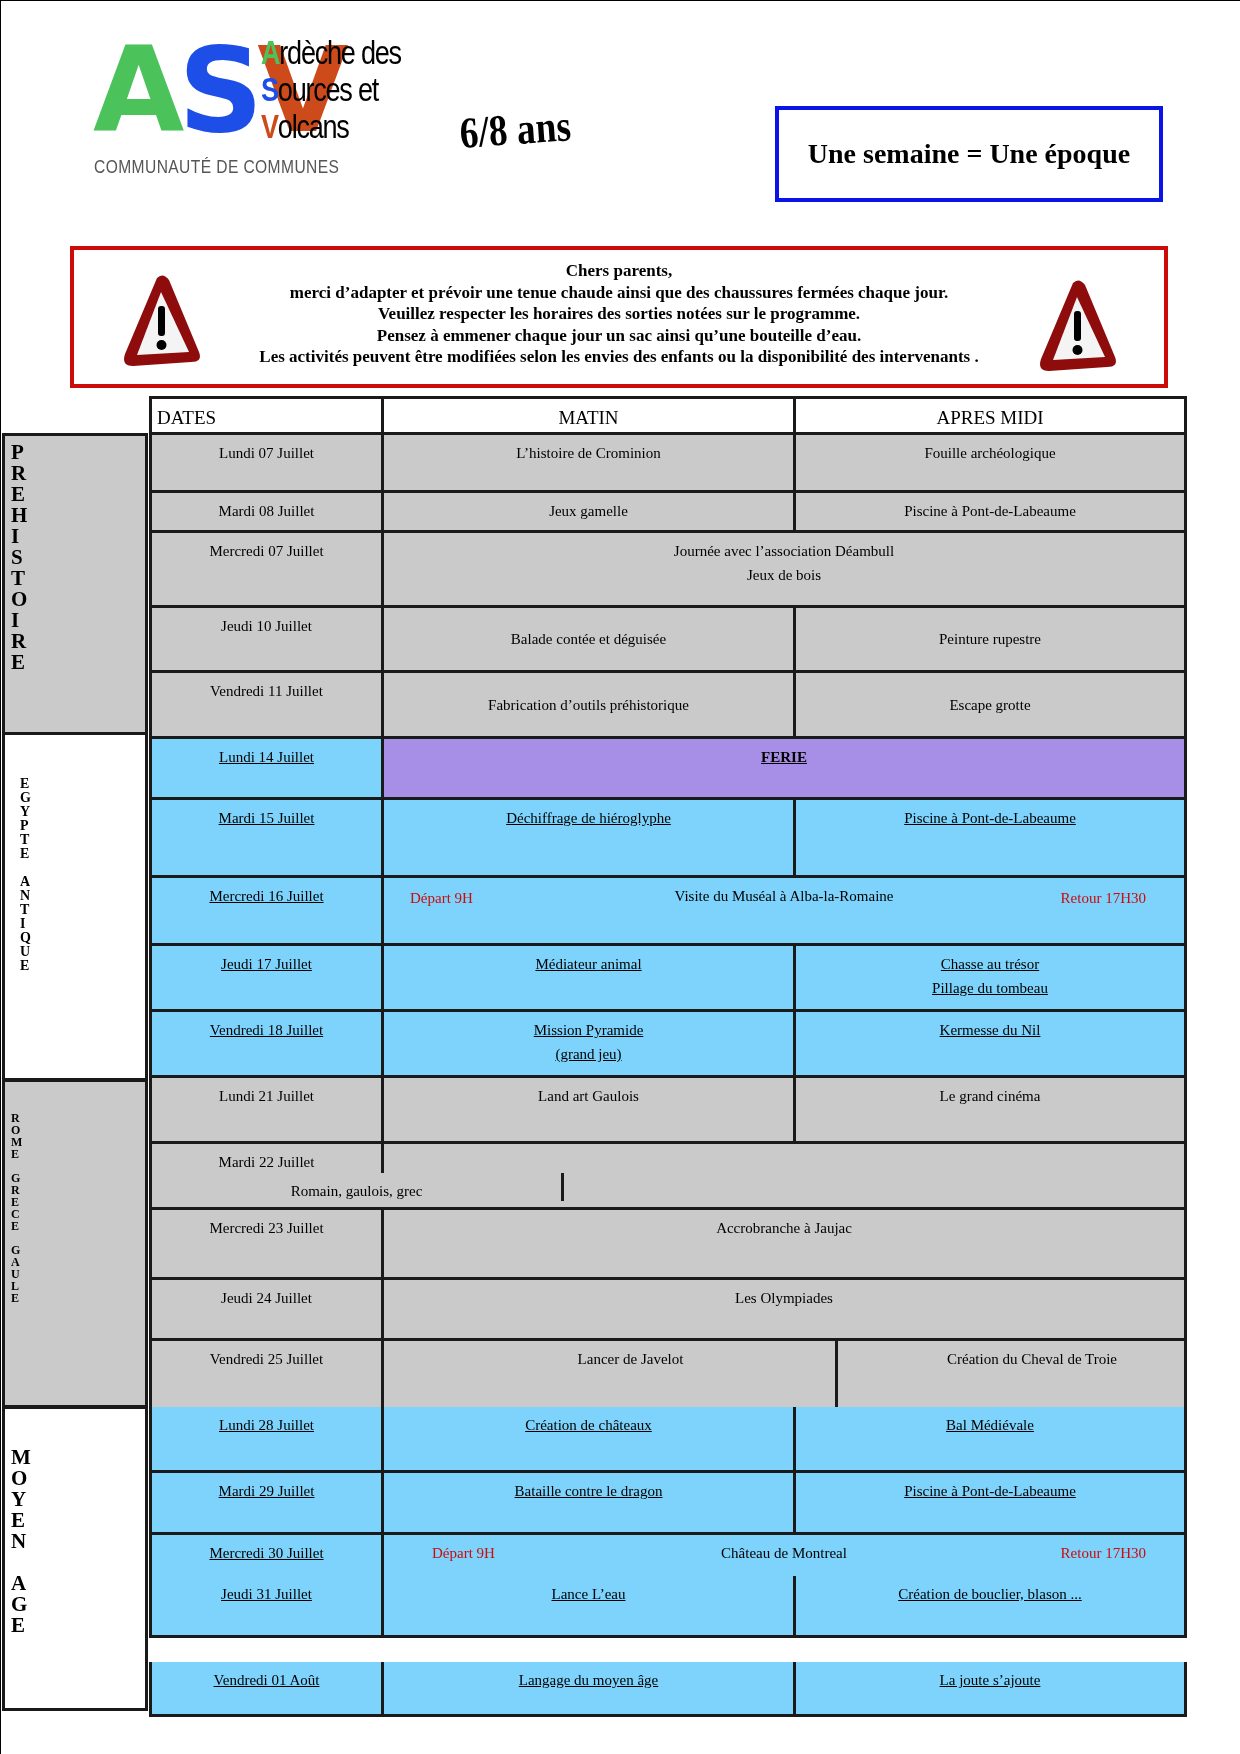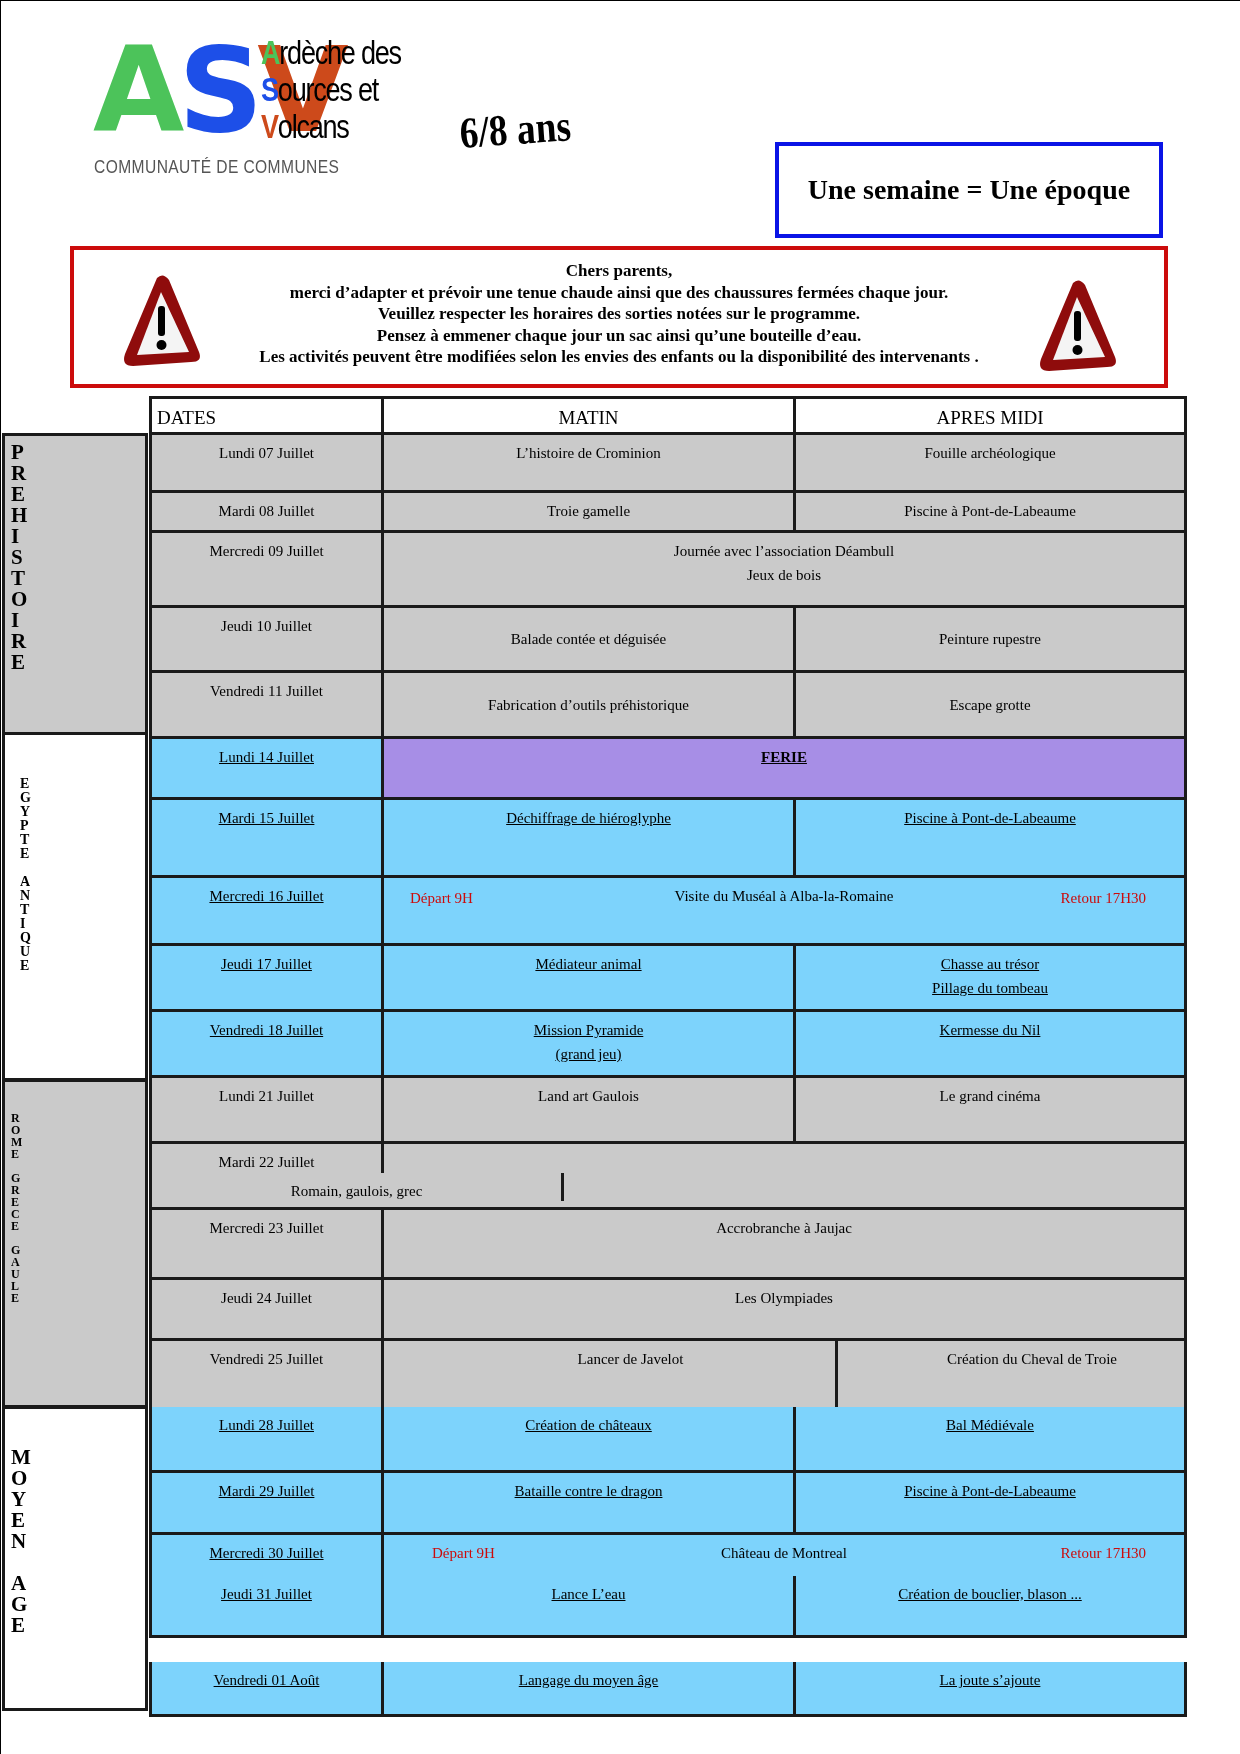--- a/index.html
+++ b/index.html
@@ -11,21 +11,21 @@
   
   .logo { position:absolute; left:93px; top:30px; width:290px; height:155px; }
   .logo-letters { position:absolute; left:0; top:4px; height:112px; display:flex; }
   .logo-big { font-family:"DejaVu Sans","Liberation Sans",sans-serif; font-weight:bold; font-size:118px; line-height:112px; letter-spacing:-6px; }
   .logo-side { position:absolute; left:168px; top:4px; font-family:"Liberation Sans","DejaVu Sans",sans-serif; font-size:33px; line-height:37px; letter-spacing:-1.5px; transform:scaleX(0.82); transform-origin:left top; white-space:nowrap; }
   .logo-side span.cap { font-weight:bold; }
   .logo-sub { position:absolute; left:1px; top:126px; font-family:"Liberation Sans","DejaVu Sans",sans-serif; font-size:19px; color:#555; letter-spacing:0.5px; transform:scaleX(0.82); transform-origin:left top; white-space:nowrap; }
 
   .age-title { position:absolute; left:458px; top:108px; font-size:44px; font-weight:bold; transform:rotate(-4deg) scaleX(0.85); transform-origin:left top; white-space:nowrap; }
 
-  .epoch-box { position:absolute; left:775px; top:106px; width:380px; height:88px; border:4px solid #0a14e6; display:flex; align-items:center; justify-content:center;margin-top:36px; }
+  .epoch-box { position:absolute; left:775px; top:106px; width:380px; height:88px; border:4px solid #0a14e6; display:flex; align-items:center; justify-content:center; }
   .epoch-box span { font-size:28px; font-weight:bold; white-space:nowrap; }
 
   .notice { position:absolute; left:70px; top:246px; width:1090px; height:134px; border:4px solid #cc0b0b; }
   .notice-text { position:absolute; left:0; right:0; top:10px; text-align:center; font-size:17px; font-weight:bold; line-height:21.5px; }
   .warn { position:absolute; top:20px; width:84px; height:96px; }
   .warn.left { left:45px; top:22px; }
   .warn.right { right:45px; top:27px; }
 
   
   .schedule { position:absolute; left:149px; top:396px; width:1038px; }
@@ -108,25 +108,25 @@
     <div class="cell pm">APRES MIDI</div>
   </div>
 
   <div class="row grey" style="top:39px;height:58px;">
     <div class="cell date">Lundi 07 Juillet</div>
     <div class="cell am">L’histoire de Crominion</div>
     <div class="cell pm">Fouille archéologique</div>
   </div>
   <div class="row grey" style="top:97px;height:40px;">
     <div class="cell date">Mardi 08 Juillet</div>
-    <div class="cell am">Troie gamelle</div>
+    <div class="cell am">Jeux gamelle</div>
     <div class="cell pm">Piscine à Pont-de-Labeaume</div>
   </div>
   <div class="row grey" style="top:137px;height:75px;">
-    <div class="cell date">Mercredi 09 Juillet</div>
+    <div class="cell date">Mercredi 07 Juillet</div>
     <div class="cell full">
       <div>Journée avec l’association Déambull</div>
       <div>Jeux de bois</div>
     </div>
   </div>
   <div class="row grey" style="top:212px;height:65px;">
     <div class="cell date">Jeudi 10 Juillet</div>
     <div class="cell am vcenter">Balade contée et déguisée</div>
     <div class="cell pm vcenter">Peinture rupestre</div>
   </div>

